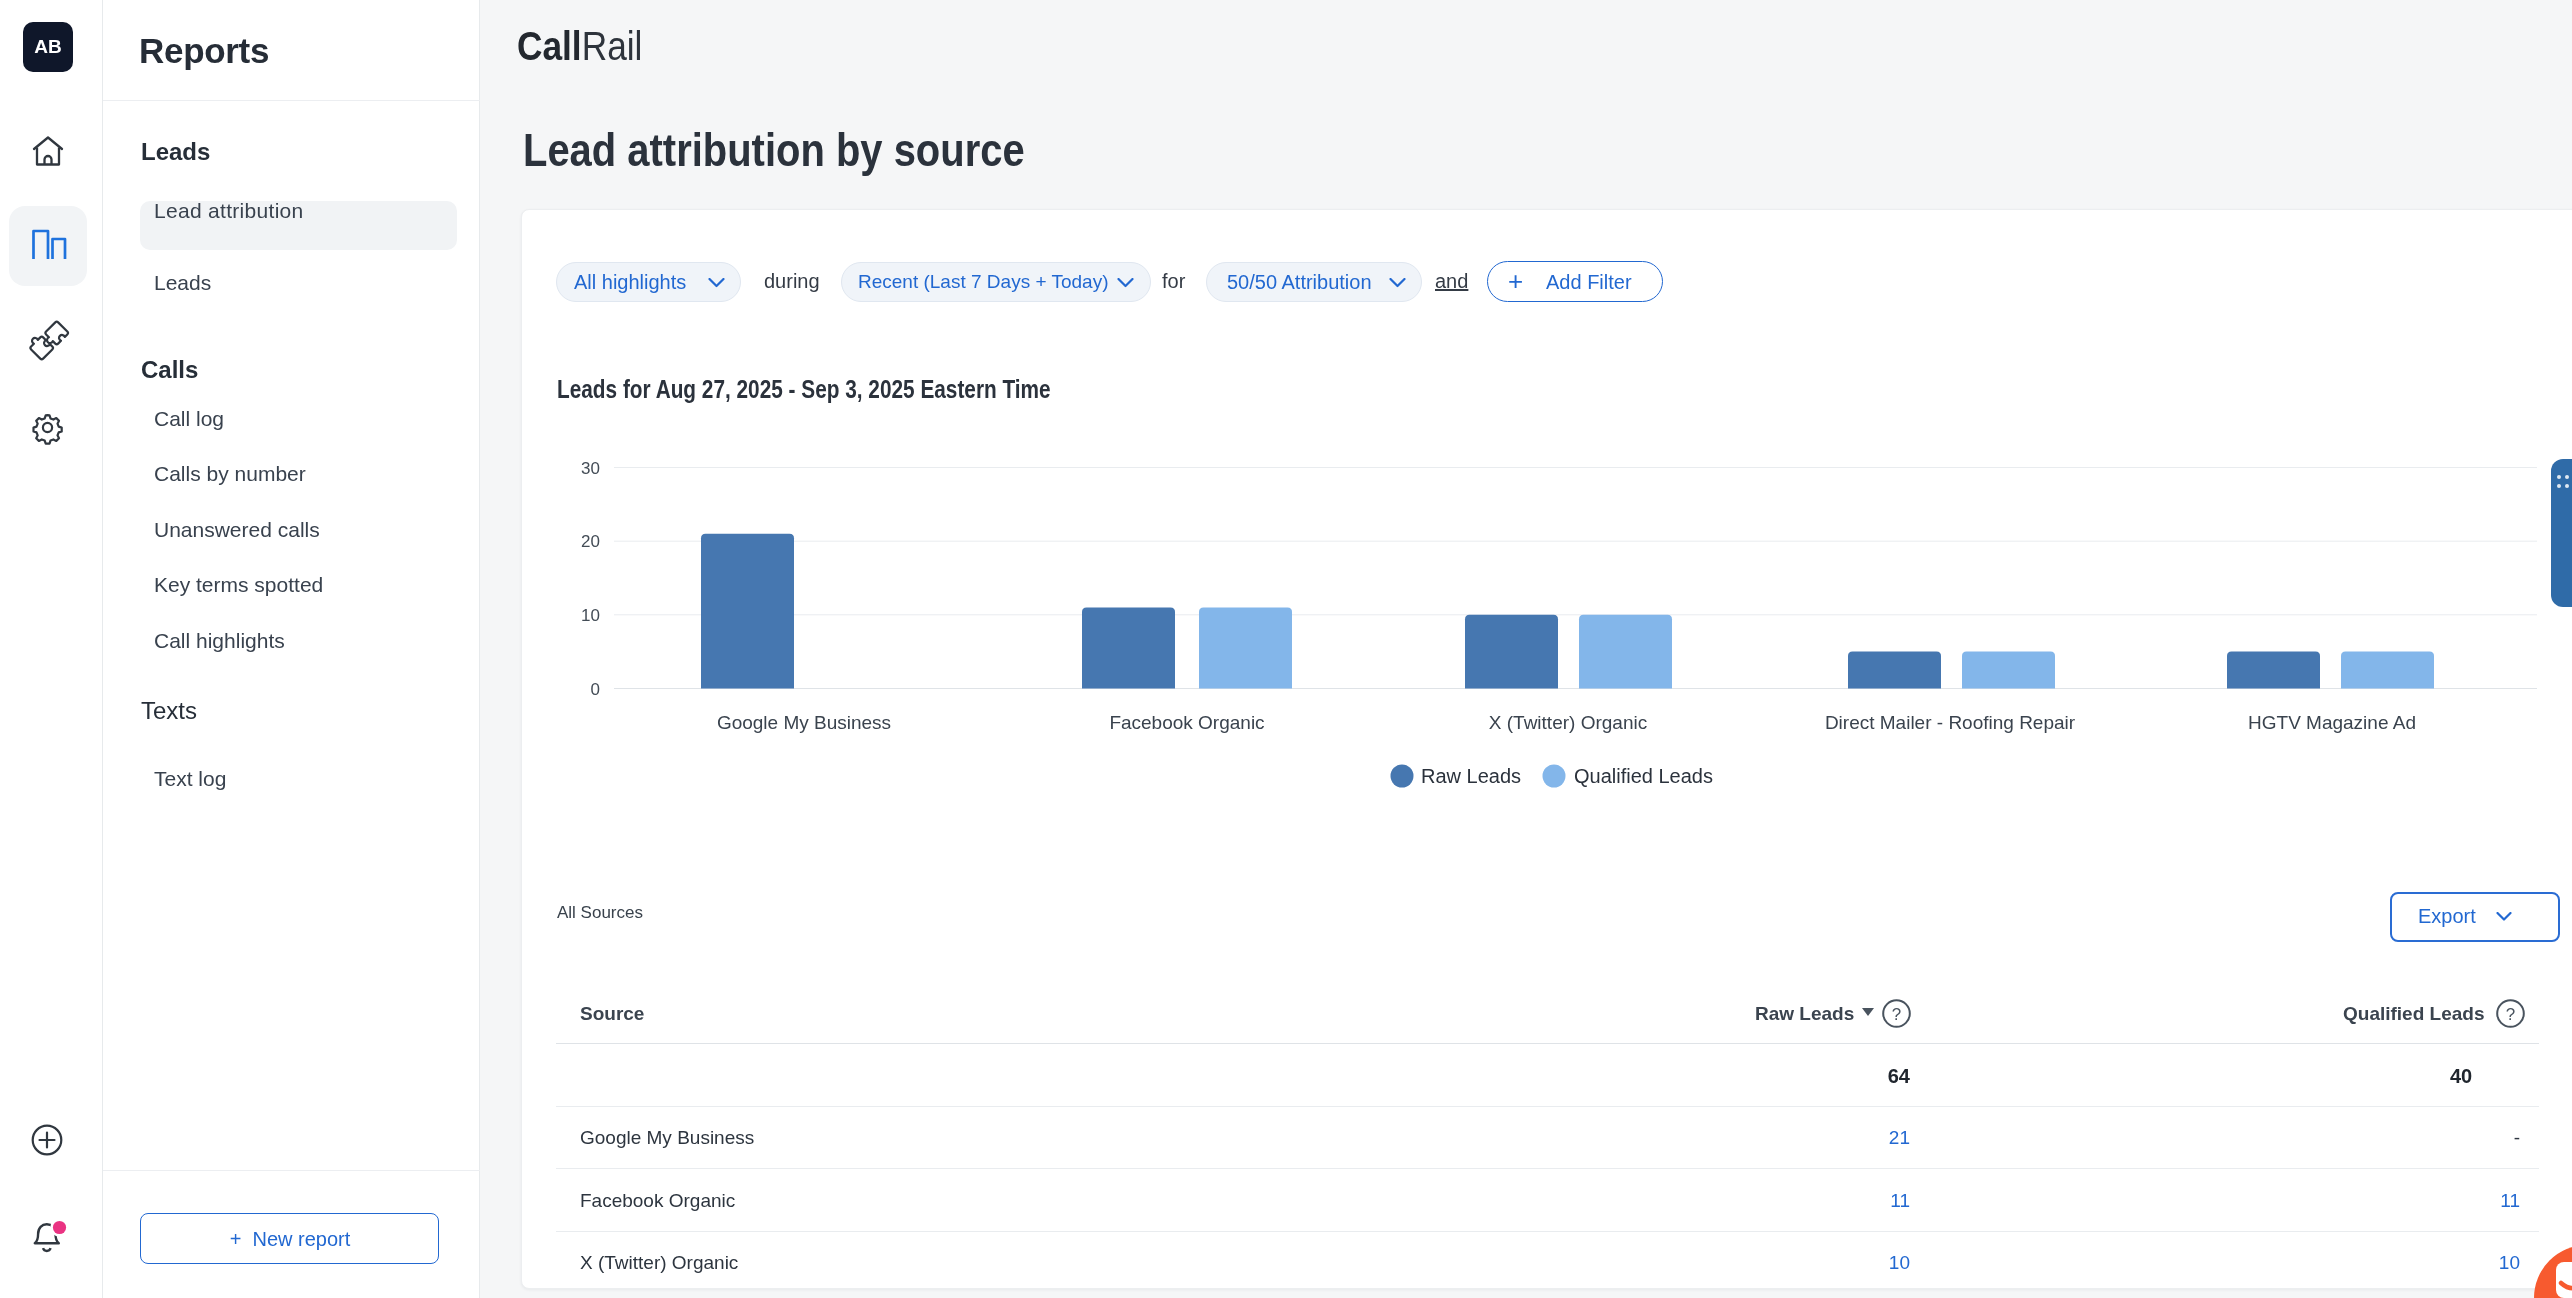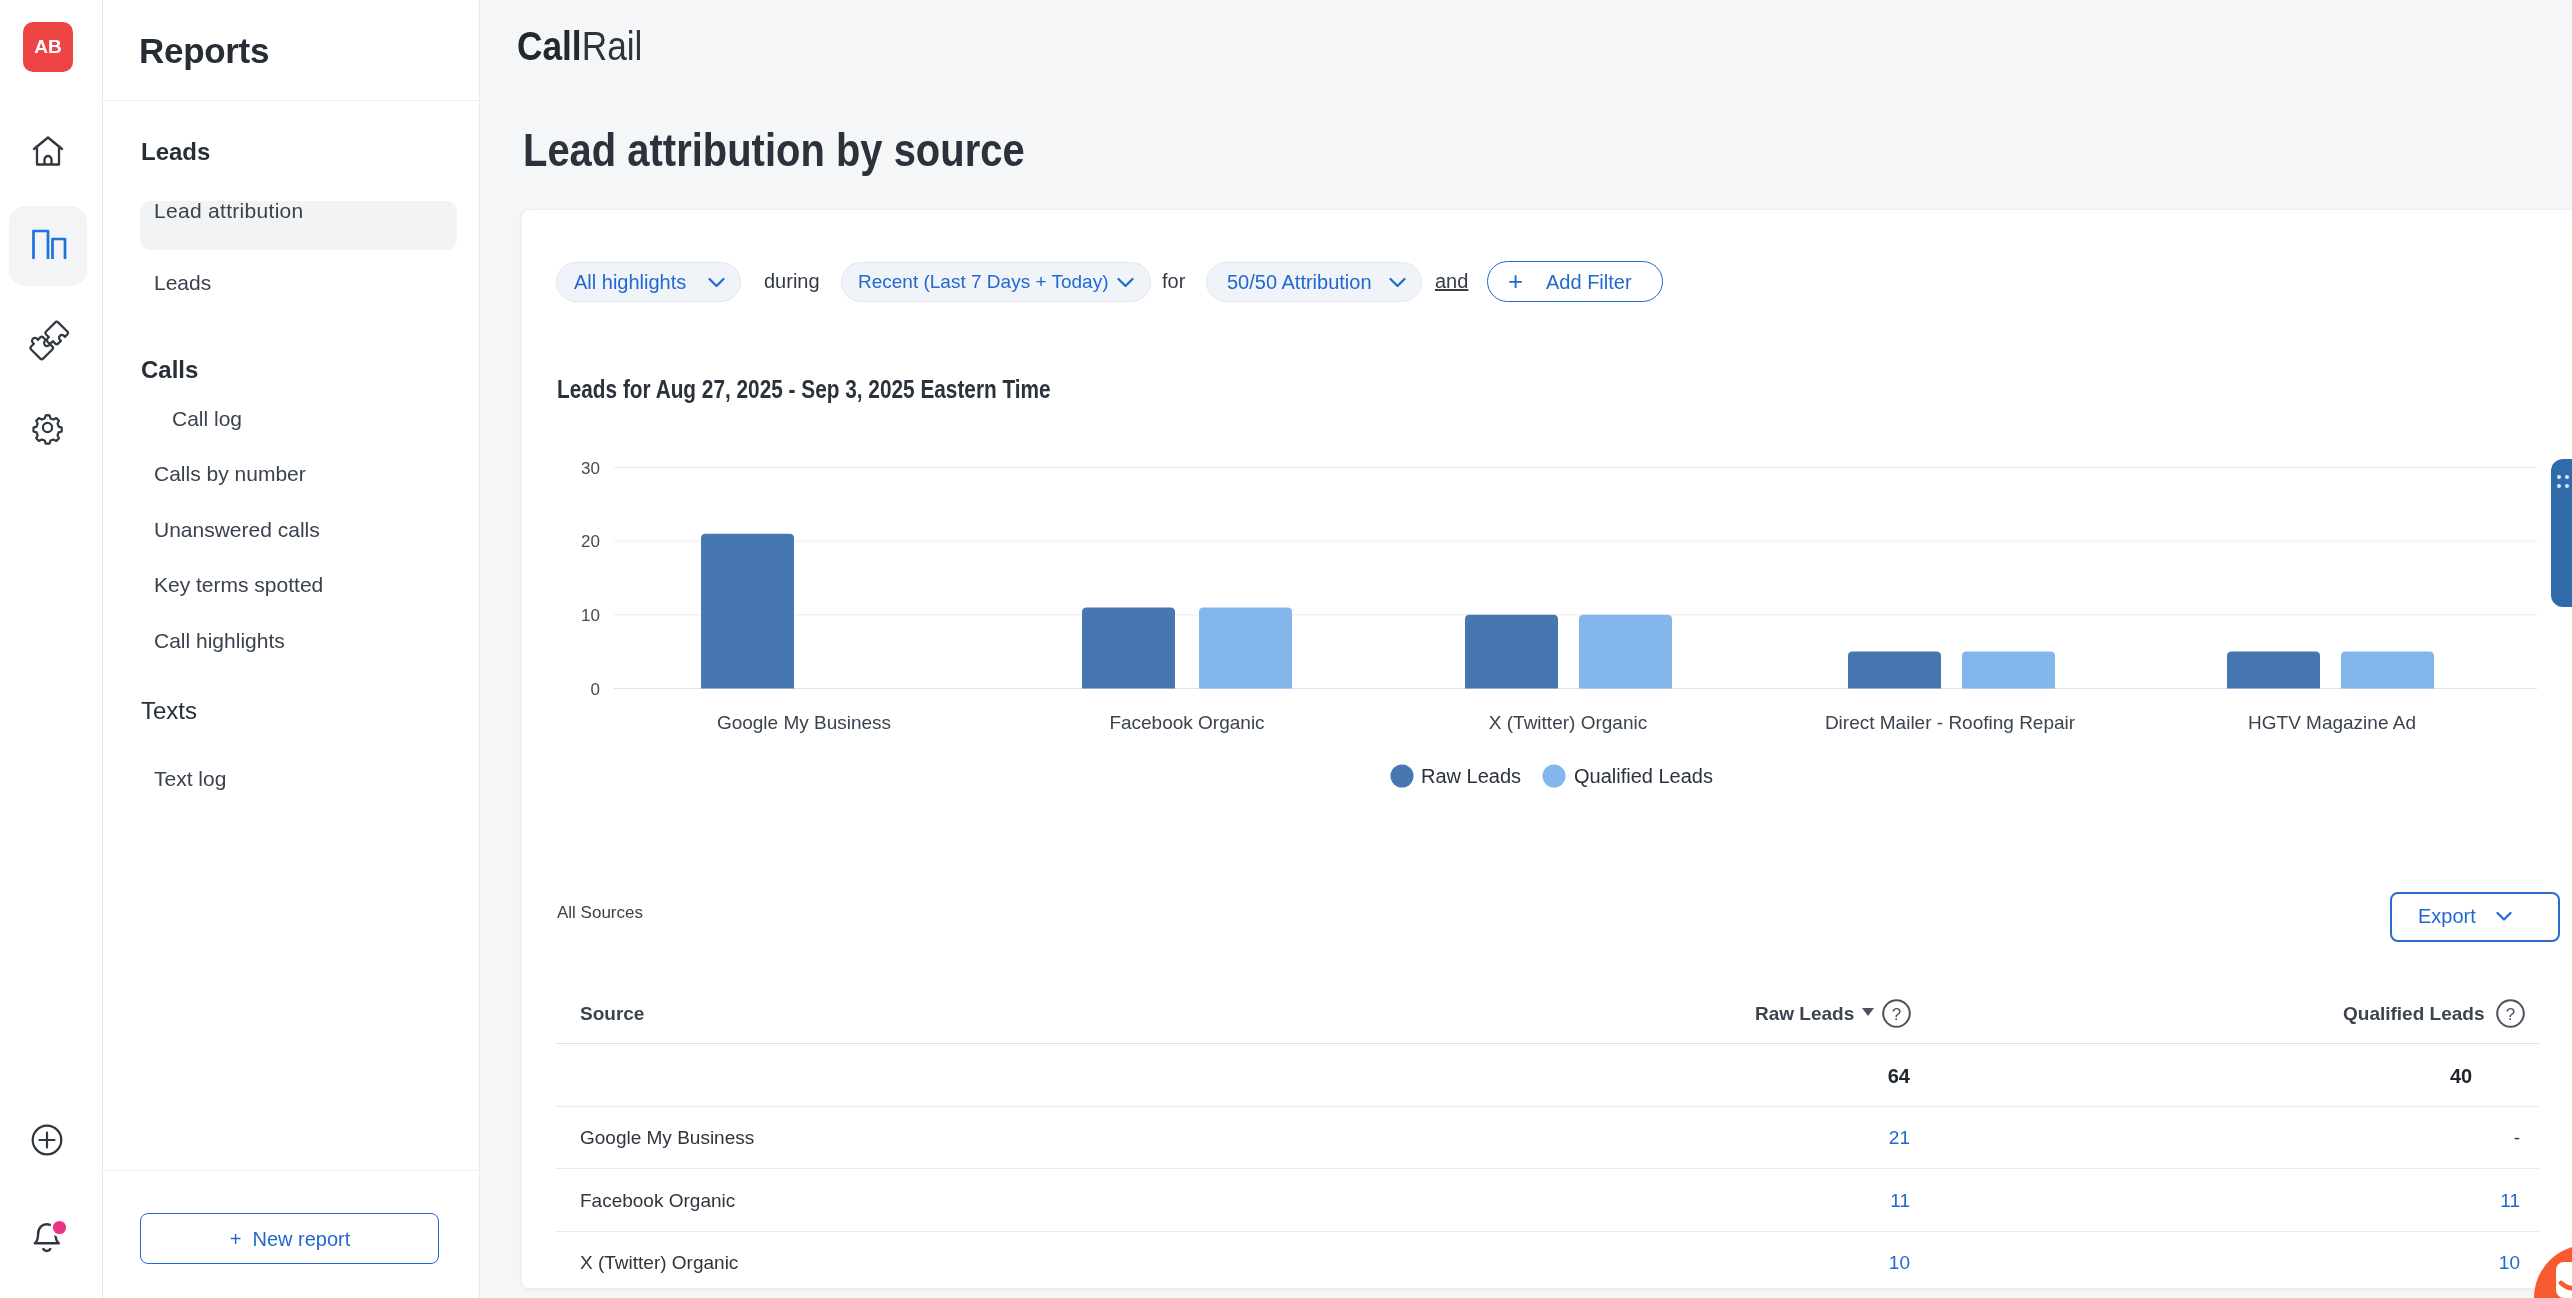--- a/index.html
+++ b/index.html
@@ -4,21 +4,21 @@
 <style>
   html,body{margin:0;padding:0;width:2572px;height:1298px;overflow:hidden;background:#ffffff;font-family:"Liberation Sans",sans-serif;}
   .abs{position:absolute;}
 </style>
 </head>
 <body>
 
 <div class="abs" style="left:480px;top:0;width:2092px;height:1298px;background:#f5f6f7;"></div>
 
 <div class="abs" style="left:0;top:0;width:102px;height:1298px;background:#fff;border-right:1px solid #e7eaec;"></div>
-<div class="abs" style="left:23px;top:22px;width:50px;height:50px;background:#ef4444;border-radius:10px;color:#fff;font-weight:bold;font-size:19px;text-align:center;line-height:50px;">AB</div>
+<div class="abs" style="left:23px;top:22px;width:50px;height:50px;background:#0f172a;border-radius:10px;color:#fff;font-weight:bold;font-size:19px;text-align:center;line-height:50px;">AB</div>
 
 <svg class="abs" style="left:29px;top:133px;" width="38" height="36" viewBox="0 0 38 36">
   <path d="M5,16 L19,4.5 L33,16" fill="none" stroke="#30373f" stroke-width="2.3" stroke-linecap="round" stroke-linejoin="round"></path>
   <path d="M8,14.5 V31.5 H30 V14.5" fill="none" stroke="#30373f" stroke-width="2.3" stroke-linejoin="round"></path>
   <path d="M15.5,31 v-4.5 a3.5,3.5 0 0 1 7,0 V31" fill="none" stroke="#30373f" stroke-width="2.3"></path>
 </svg>
 
 <div class="abs" style="left:9px;top:206px;width:78px;height:80px;background:#f2f4f6;border-radius:16px;"></div>
 <svg class="abs" style="left:31px;top:228px;" width="38" height="34" viewBox="0 0 38 34">
   <path d="M2.5,31 V3 H17 V31" fill="none" stroke="#1f72dd" stroke-width="2.7" stroke-linejoin="round"></path>
@@ -58,21 +58,21 @@
 <div class="abs" style="left:103px;top:0;width:376px;height:1298px;background:#fff;border-right:1px solid #e7eaec;"></div>
 <div class="abs" style="left:139px;top:31px;width:330px;font-size:35px;font-weight:bold;color:#262d37;letter-spacing:-0.3px;">Reports</div>
 <div class="abs" style="left:103px;top:100px;width:377px;height:1px;background:#eceef1;"></div>
 
 <div class="abs" style="left:141px;top:138px;font-size:24px;font-weight:bold;color:#262e38;">Leads</div>
 <div class="abs" style="left:140px;top:201px;width:317px;height:49px;background:#f1f3f5;border-radius:10px;"></div>
 <div class="abs" style="left:154px;top:199px;font-size:21px;letter-spacing:0.3px;color:#39424e;">Lead attribution</div>
 <div class="abs" style="left:154px;top:271px;font-size:21px;color:#39424e;">Leads</div>
 
 <div class="abs" style="left:141px;top:356px;font-size:24px;font-weight:bold;color:#262e38;">Calls</div>
-<div class="abs" style="left:172px;top:407px;font-size:21px;color:#39424e;">Call log</div>
+<div class="abs" style="left:154px;top:407px;font-size:21px;color:#39424e;">Call log</div>
 <div class="abs" style="left:154px;top:462px;font-size:21px;color:#39424e;">Calls by number</div>
 <div class="abs" style="left:154px;top:518px;font-size:21px;color:#39424e;">Unanswered calls</div>
 <div class="abs" style="left:154px;top:573px;font-size:21px;color:#39424e;">Key terms spotted</div>
 <div class="abs" style="left:154px;top:629px;font-size:21px;color:#39424e;">Call highlights</div>
 
 <div class="abs" style="left:141px;top:697px;font-size:24px;font-weight:normal;color:#262e38;">Texts</div>
 <div class="abs" style="left:154px;top:767px;font-size:21px;color:#39424e;">Text log</div>
 
 <div class="abs" style="left:103px;top:1170px;width:377px;height:1px;background:#eceef1;"></div>
 <div class="abs" style="left:140px;top:1213px;width:297px;height:49px;border:1.5px solid #2268d1;border-radius:8px;background:#fff;"></div>

